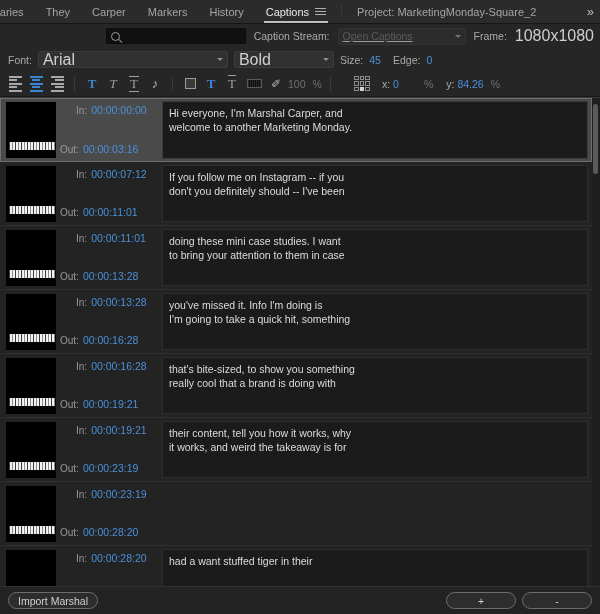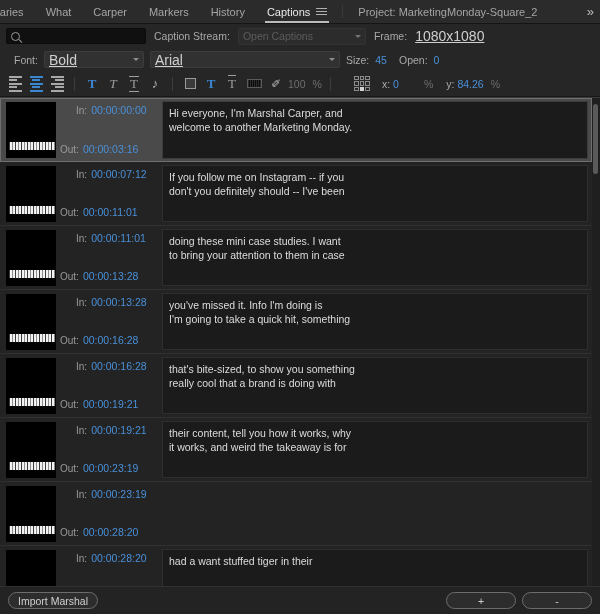--- a/index.html
+++ b/index.html
@@ -44,20 +44,21 @@
     padding: 0 7px; font-size: 13px; color: #bdbdbd; letter-spacing: -1px;
   }
 
   
   .row-search {
     height: 24px; flex: 0 0 24px;
     display: flex; align-items: center;
     background: #262626;
     padding: 0 6px;
     gap: 8px;
+    justify-content: flex-end;
   }
   .search-box {
     width: 140px; height: 16px;
     background: #101010;
     border: 1px solid #0c0c0c;
     border-radius: 2px;
     display: flex; align-items: center;
     padding-left: 4px;
   }
   .search-glyph {
@@ -74,36 +75,37 @@
   .lbl { font-size: 10.5px; color: #a9a9a9; white-space: nowrap; }
   .lbl-dim { font-size: 10.5px; color: #6e6e6e; white-space: nowrap; }
   .stream-select {
     width: 128px; height: 17px;
     background: #2e2e2e;
     border: 1px solid #383838;
     border-radius: 2px;
     display: flex; align-items: center;
     padding: 0 4px;
     opacity: 0.75;
+    text-decoration: underline;
   }
   .stream-select .caret { margin-left: auto; }
   .caret {
     width: 0; height: 0;
     border-left: 3.5px solid transparent;
     border-right: 3.5px solid transparent;
     border-top: 3.5px solid #8e8e8e;
   }
-  .val { font-size: 14px; color: #cfcfcf; text-decoration: underline; }
+  .val { font-size: 16px; color: #cfcfcf; }
 
   
   .row-font {
     height: 23px; flex: 0 0 23px;
     display: flex; align-items: center;
     background: #262626;
-    padding: 0 14px; gap: 6px;
+    padding: 0 8px; gap: 6px;
   }
   .combo {
     height: 17px; background: #313131;
     border: 1px solid #3c3c3c; border-radius: 2px;
     display: flex; align-items: center; padding: 0 4px;
   }
   .combo.font-family { width: 190px; }
   .combo.font-style { width: 100px; }
   .combo .caret { margin-left: auto; }
   .num { font-size: 10.5px; color: #4a90d9; }
@@ -242,21 +244,21 @@
 </head>
 <body>
 
 <div id="app">
 
   <div class="tabbar">
     <div class="tab first">
         <span>braries</span>
       </div>
     <div class="tab">
-        <span>What</span>
+        <span>They</span>
       </div>
     <div class="tab">
         <span>Carper</span>
       </div>
     <div class="tab">
         <span>Markers</span>
       </div>
     <div class="tab">
         <span>History</span>
       </div>
@@ -285,31 +287,31 @@
     <div class="stream-select">
       <span class="lbl-dim">Open Captions</span>
       <span class="caret"></span>
     </div>
     <span class="lbl">Frame:</span>
     <span class="val">1080x1080</span>
   </div>
 
   <div class="row-font">
     <span class="lbl">Font:</span>
+    <div class="combo font-family">
+      <span class="val">Arial</span>
+      <span class="caret"></span>
+    </div>
     <div class="combo font-style">
       <span class="val">Bold</span>
       <span class="caret"></span>
     </div>
-    <div class="combo font-family">
-      <span class="val">Arial</span>
-      <span class="caret"></span>
-    </div>
     <span class="lbl">Size:</span>
     <span class="num">45</span>
-    <span class="lbl" style="margin-left:6px">Open:</span>
+    <span class="lbl" style="margin-left:6px">Edge:</span>
     <span class="num">0</span>
   </div>
 
   <div class="row-tools">
     <div class="tool">
       <span class="align left">
           <i></i>
           <i></i>
           <i></i>
           <i></i>

